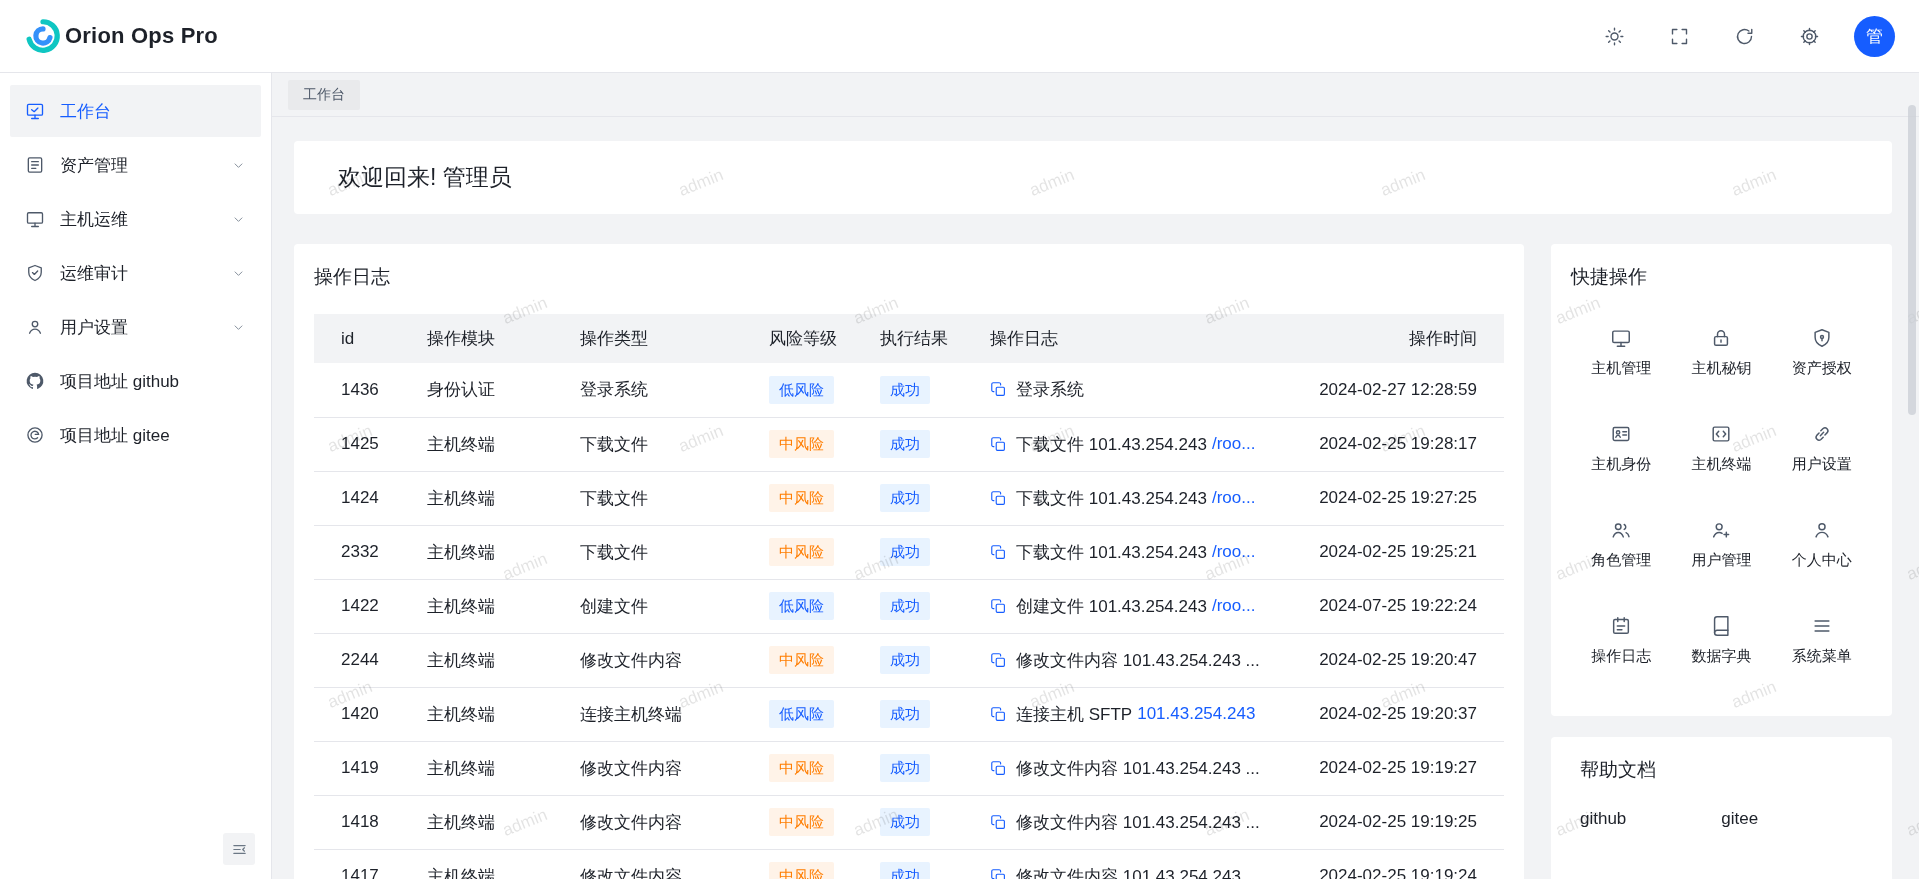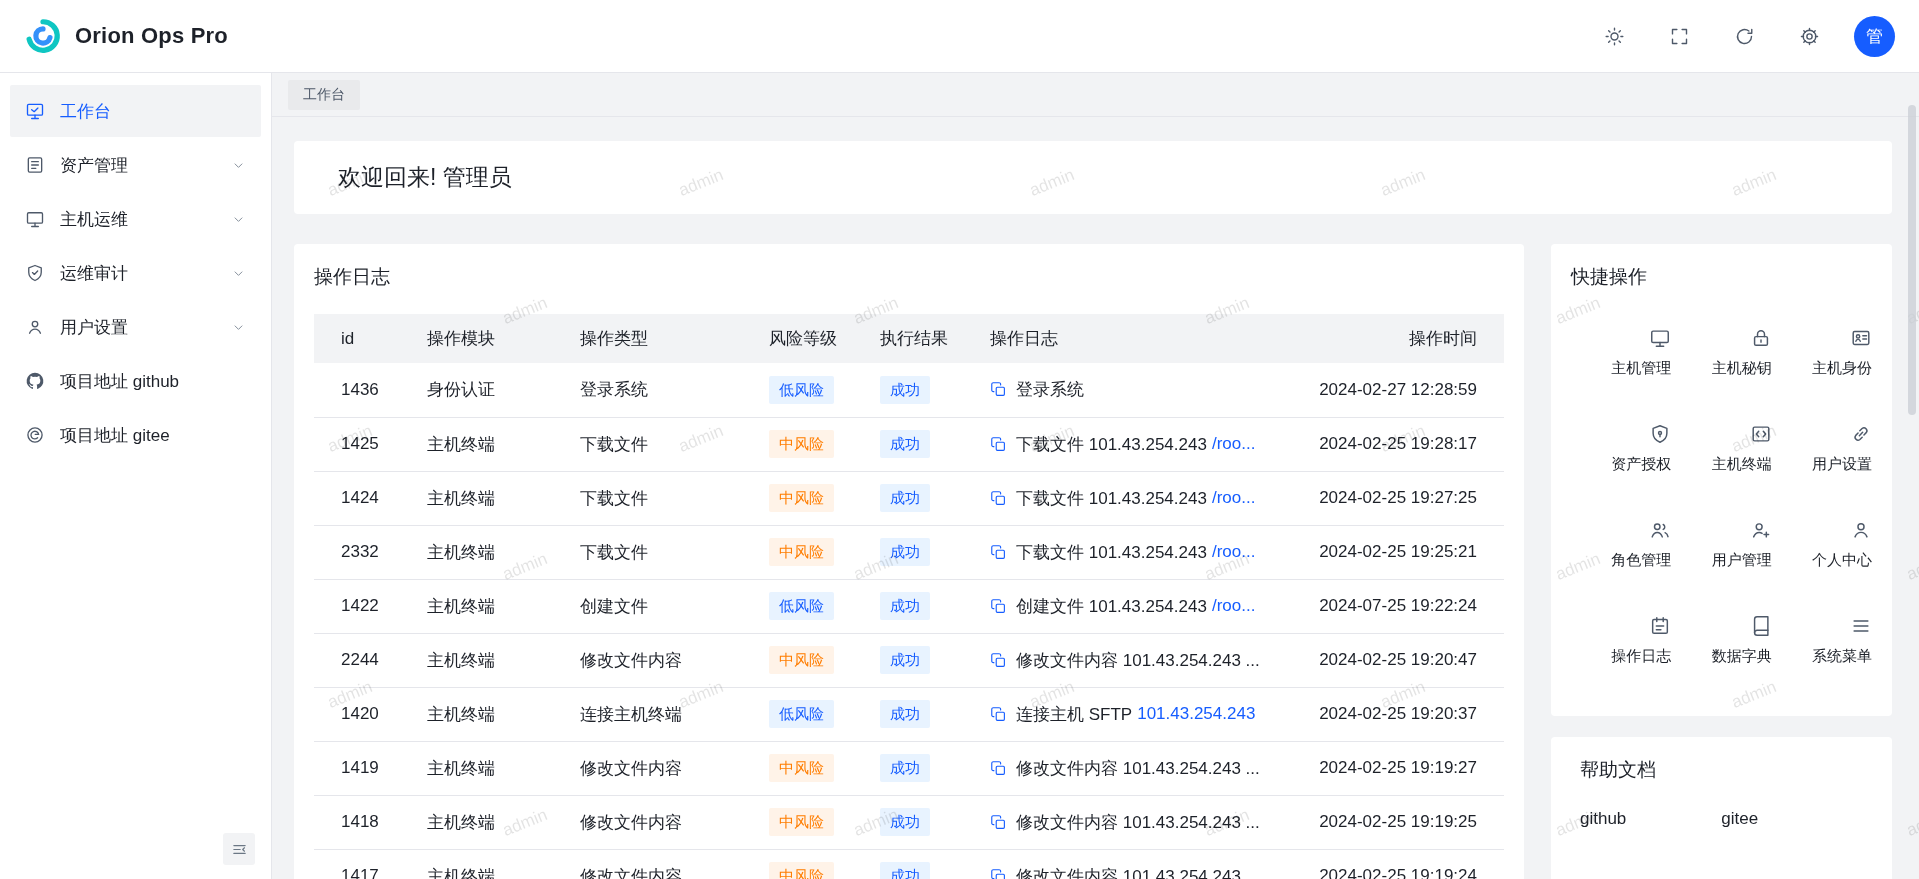--- a/index.html
+++ b/index.html
@@ -13,21 +13,21 @@
   *{margin:0;padding:0;box-sizing:border-box}
   html,body{width:1919px;height:879px;overflow:hidden;background:var(--page-bg);
     font-family:"Liberation Sans","DejaVu Sans",sans-serif;color:var(--text1)}
   button{border:none;background:none;font:inherit;cursor:pointer;color:inherit}
   svg{display:block}
 
   
   .header{position:fixed;top:0;left:0;right:0;height:73px;background:#fff;
     border-bottom:1px solid var(--border);display:flex;align-items:center;
     justify-content:space-between;padding:0 24px;z-index:30}
-  .logo-wrap{display:flex;align-items:center;gap:13px}
+  .logo-wrap{display:flex;align-items:center;gap:3px}
   .app-title{font-size:22px;font-weight:600;letter-spacing:.2px}
   .header-actions{display:flex;align-items:center;gap:25px}
   .hicon{width:40px;height:40px;border-radius:50%;display:flex;align-items:center;
     justify-content:center;color:#4E5969}
   .hicon svg{width:21px;height:21px}
   .avatar{width:41px;height:41px;border-radius:50%;background:var(--primary);color:#fff;
     display:flex;align-items:center;justify-content:center;font-size:17px;cursor:pointer}
 
   
   .sidebar{position:fixed;top:73px;left:0;bottom:0;width:272px;background:#fff;
@@ -76,21 +76,21 @@
   .copy-icon{width:17px;height:17px;color:var(--primary);flex:none;margin-right:9px;cursor:pointer}
   .copy-icon svg{width:17px;height:17px}
   .log-text{white-space:nowrap}
   .log-link{color:var(--primary);margin-left:5px;cursor:pointer;white-space:nowrap}
   .log-link:empty{display:none}
 
   
   .right-col{width:341px;flex:none;display:flex;flex-direction:column;gap:21px}
   .quick-card{padding:20px 20px 28px}
   .qgrid{display:grid;grid-template-columns:repeat(3,1fr);margin-top:14px}
-  .qitem{height:96px;display:flex;flex-direction:column;align-items:flex-end;
+  .qitem{height:96px;display:flex;flex-direction:column;align-items:center;
     justify-content:center;gap:10px;border-radius:4px;cursor:pointer}
   .qitem .q-icon{width:22px;height:22px;color:#4E5969}
   .qitem .q-icon svg{width:22px;height:22px}
   .qitem .q-label{font-size:15px;color:var(--text1);white-space:nowrap}
   .help-card{padding:20px 29px;height:210px}
   .help-links{display:flex;gap:95px;margin-top:26px;font-size:17px}
   .help-link{cursor:pointer;color:var(--text1)}
 
   
   .watermark-layer{position:fixed;top:73px;left:272px;right:0;bottom:0;
@@ -491,37 +491,37 @@
                     <rect x="5" y="10.5" width="14" height="9.5" rx="1.5"></rect>
                     <path d="M8.2 10.5V8a3.8 3.8 0 0 1 7.6 0v2.5"></path>
                     <path d="M12 14.2v2.3"></path>
                   </svg>
                 </span>
                 <span class="q-label">主机秘钥</span>
               </div>
               <div class="qitem">
                 <span class="q-icon">
                   <svg viewBox="0 0 24 24" width="100%" height="100%" fill="none" stroke="currentColor" stroke-width="1.6" stroke-linecap="round" stroke-linejoin="round">
+                    <path d="M12 3l7.5 2.8v5.4c0 4.6-3.1 8-7.5 9.8-4.4-1.8-7.5-5.2-7.5-9.8V5.8z"></path>
+                    <circle cx="12" cy="10.8" r="1.6"></circle>
+                    <path d="M12 12.4v2.6"></path>
+                  </svg>
+                </span>
+                <span class="q-label">资产授权</span>
+              </div>
+              <div class="qitem">
+                <span class="q-icon">
+                  <svg viewBox="0 0 24 24" width="100%" height="100%" fill="none" stroke="currentColor" stroke-width="1.6" stroke-linecap="round" stroke-linejoin="round">
                     <rect x="3.5" y="5" width="17" height="14" rx="1.5"></rect>
                     <circle cx="8.8" cy="10.3" r="1.8"></circle>
                     <path d="M6.4 15.5c.5-1.3 1.4-2 2.4-2s1.9.7 2.4 2"></path>
                     <path d="M14 9.5h4M14 13h4"></path>
                   </svg>
                 </span>
                 <span class="q-label">主机身份</span>
-              </div>
-              <div class="qitem">
-                <span class="q-icon">
-                  <svg viewBox="0 0 24 24" width="100%" height="100%" fill="none" stroke="currentColor" stroke-width="1.6" stroke-linecap="round" stroke-linejoin="round">
-                    <path d="M12 3l7.5 2.8v5.4c0 4.6-3.1 8-7.5 9.8-4.4-1.8-7.5-5.2-7.5-9.8V5.8z"></path>
-                    <circle cx="12" cy="10.8" r="1.6"></circle>
-                    <path d="M12 12.4v2.6"></path>
-                  </svg>
-                </span>
-                <span class="q-label">资产授权</span>
               </div>
               <div class="qitem">
                 <span class="q-icon">
                   <svg viewBox="0 0 24 24" width="100%" height="100%" fill="none" stroke="currentColor" stroke-width="1.6" stroke-linecap="round" stroke-linejoin="round">
                     <rect x="3.5" y="4.5" width="17" height="15" rx="1.5"></rect>
                     <path d="M9.5 9l-2.6 3 2.6 3M14.5 9l2.6 3-2.6 3"></path>
                   </svg>
                 </span>
                 <span class="q-label">主机终端</span>
               </div>

